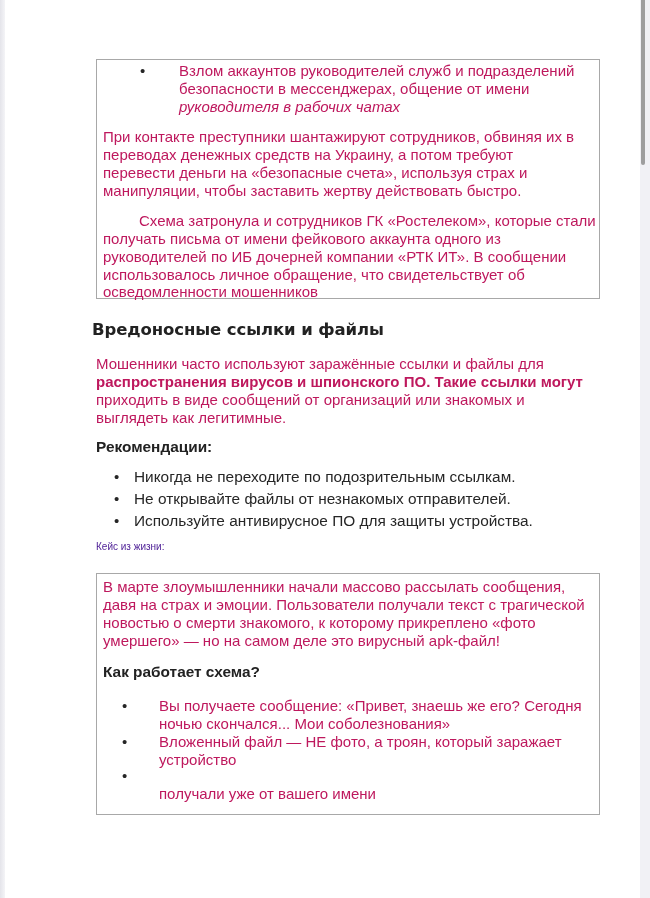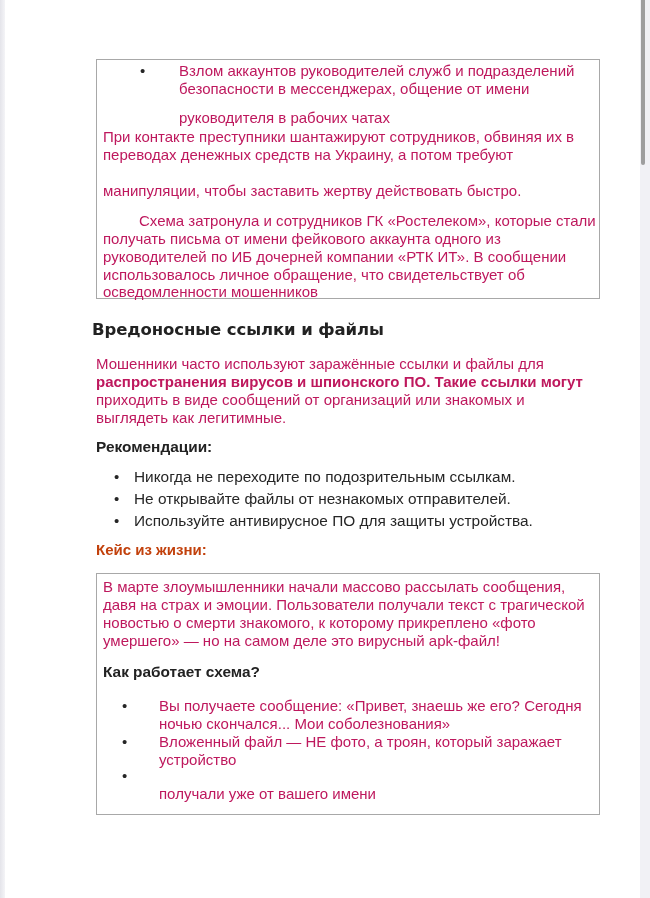--- a/index.html
+++ b/index.html
@@ -42,21 +42,21 @@
       position: absolute; left: 92px; top: 320px;
       font-family: "DejaVu Sans", sans-serif;
       font-size: 16.5px; font-weight: bold; color: #222;
       letter-spacing: -0.1px;
     }
     .subhead {
       position: absolute; font-size: 15.4px; font-weight: bold; color: #222;
     }
     .case-head {
       position: absolute; left: 96px; top: 541px;
-      font-size: 15px; font-weight: bold; color: #c2410c;
+      font-size: 10px; font-weight: normal; color: #4c1d95;
     }
     .reco-list { position: absolute; left: 96px; top: 468px; width: 504px; }
     .reco-item {
       position: relative; height: 22px; font-size: 15.4px; line-height: 18px; color: #262626;
     }
     .reco-item .dot {
       position: absolute; left: 18px; top: 0; font-size: 15px;
     }
     .reco-item .label {
       position: absolute; left: 38px; top: 0; white-space: nowrap;
@@ -65,24 +65,25 @@
 </head>
 <body>
 
 <div class="viewport">
   <div class="left-edge"></div>
 
   <div class="box box1"></div>
   <div class="bullet-wide" style="left:140px; top:62px;">•</div>
   <div class="abs txt" style="left:179px; top:62px;">Взлом аккаунтов руководителей служб и подразделений</div>
   <div class="abs txt" style="left:179px; top:80px;">безопасности в мессенджерах, общение от имени</div>
-  <div class="abs txt" style="left:179px; top:109px;">руководителя в рабочих чатах</div>
+  <div class="abs txt" style="left:179px; top:98px;font-style:italic;">руководителя в рабочих чатах</div>
 
   <div class="abs txt" style="left:103px; top:128px;">При контакте преступники шантажируют сотрудников, обвиняя их в</div>
   <div class="abs txt" style="left:103px; top:146px;">переводах денежных средств на Украину, а потом требуют</div>
+  <div class="abs txt" style="left:103px; top:164px;">перевести деньги на «безопасные счета», используя страх и</div>
   <div class="abs txt" style="left:103px; top:182px;">манипуляции, чтобы заставить жертву действовать быстро.</div>
 
   <div class="abs txt" style="left:103px; top:212px;margin-left:36px;">Схема затронула и сотрудников ГК «Ростелеком», которые стали</div>
   <div class="abs txt" style="left:103px; top:230px;">получать письма от имени фейкового аккаунта одного из</div>
   <div class="abs txt" style="left:103px; top:248px;">руководителей по ИБ дочерней компании «РТК ИТ». В сообщении</div>
   <div class="abs txt" style="left:103px; top:266px;">использовалось личное обращение, что свидетельствует об</div>
   <div class="abs txt" style="left:103px; top:283px;text-align:center;">осведомленности мошенников</div>
 
   <h2 class="section">Вредоносные ссылки и файлы</h2>
 

